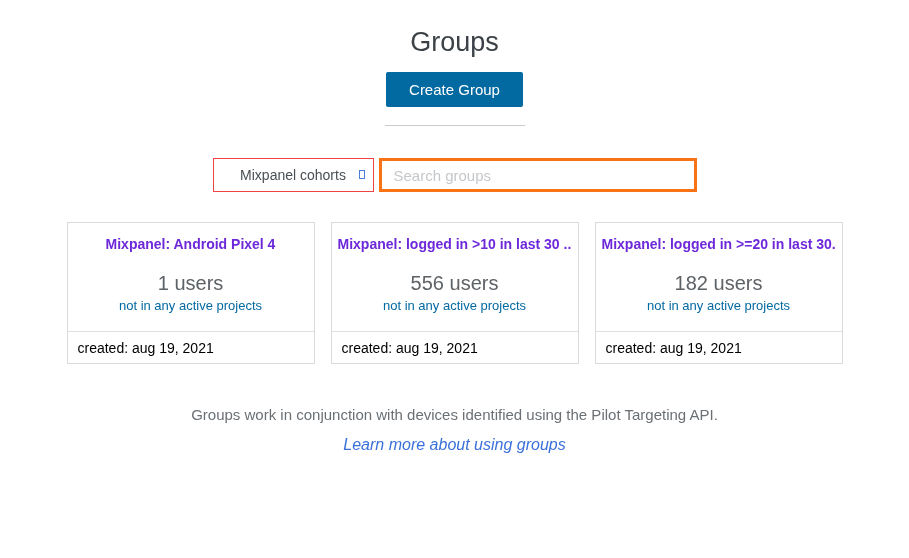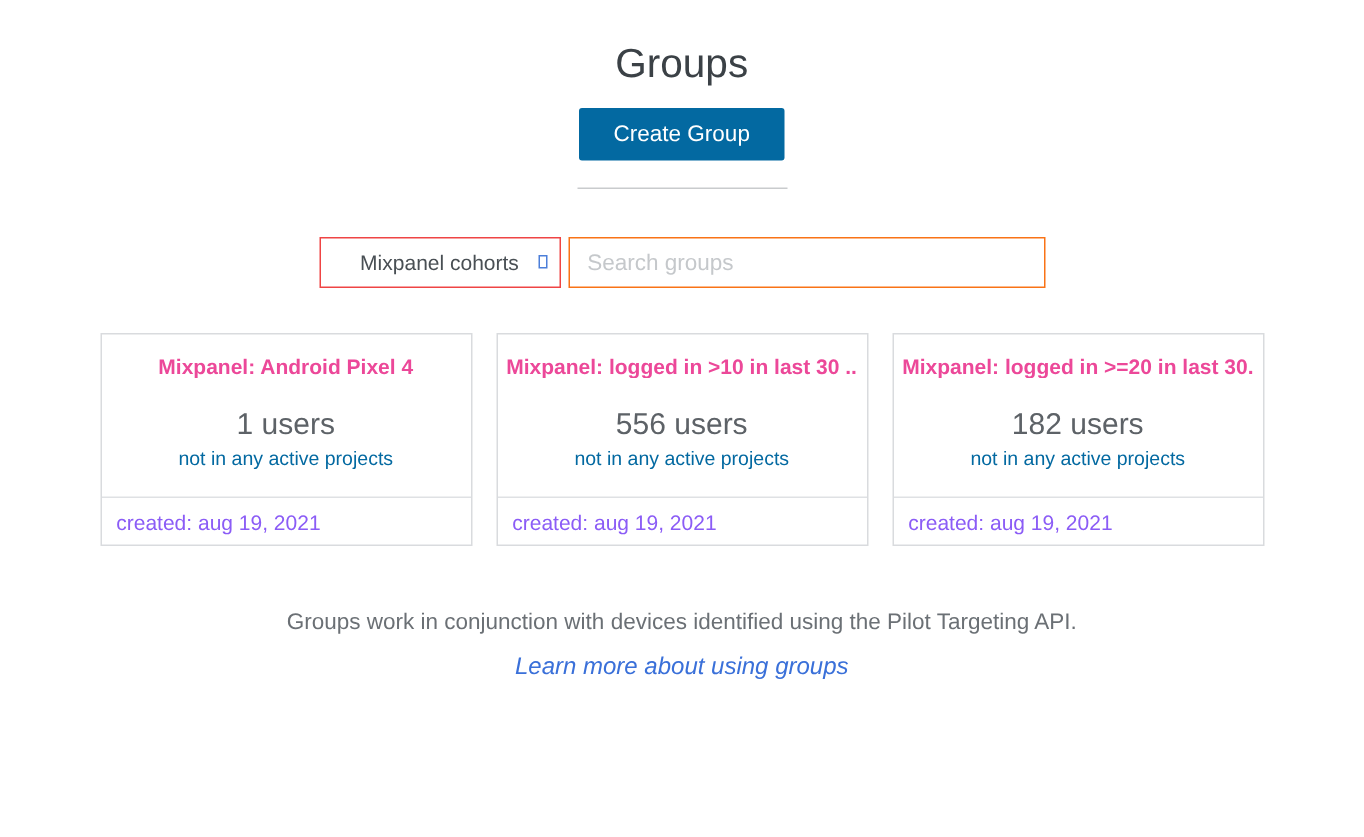--- a/index.html
+++ b/index.html
@@ -66,21 +66,21 @@
   }
   .dropdown-indicator {
     position: absolute;
     right: 8px; top: 11px;
     width: 6px; height: 9px;
     border: 1px solid #4c7fd9;
     display: inline-block;
   }
   .search-input {
     width: 318px; height: 34px;
-    border: 1px solid #f97316;
+    border: 3px solid #f97316;
     padding: 0 12px;
     font-size: 15px;
     color: #494f54;
     font-family: inherit;
     outline: none;
   }
   .search-input::placeholder { color: #c5c8cb; }
 
   .cards {
     margin: 30px auto 0;
@@ -98,21 +98,21 @@
   }
   .card-body {
     flex: 1;
     text-align: center;
     padding: 13px 6px 0;
     overflow: hidden;
   }
   .card-title {
     font-size: 14px;
     font-weight: bold;
-    color: #ec4899;
+    color: #6d28d9;
     white-space: nowrap;
     overflow: hidden;
   }
   .card-users {
     margin-top: 20px;
     font-size: 20px;
     font-weight: 400;
     color: #5d6267;
   }
   .card-status {
@@ -120,21 +120,21 @@
     font-size: 13px;
     color: #0369a1;
   }
   .card-footer {
     height: 32px;
     border-top: 1px solid #dfe1e4;
     display: flex;
     align-items: center;
     padding-left: 10px;
     font-size: 14px;
-    color: #8b5cf6;
+    color: #000000;
   }
 
   .footer-note {
     margin-top: 42px;
     text-align: center;
     font-size: 15px;
     color: #6b7075;
   }
   .footer-link {
     margin-top: 13px;

